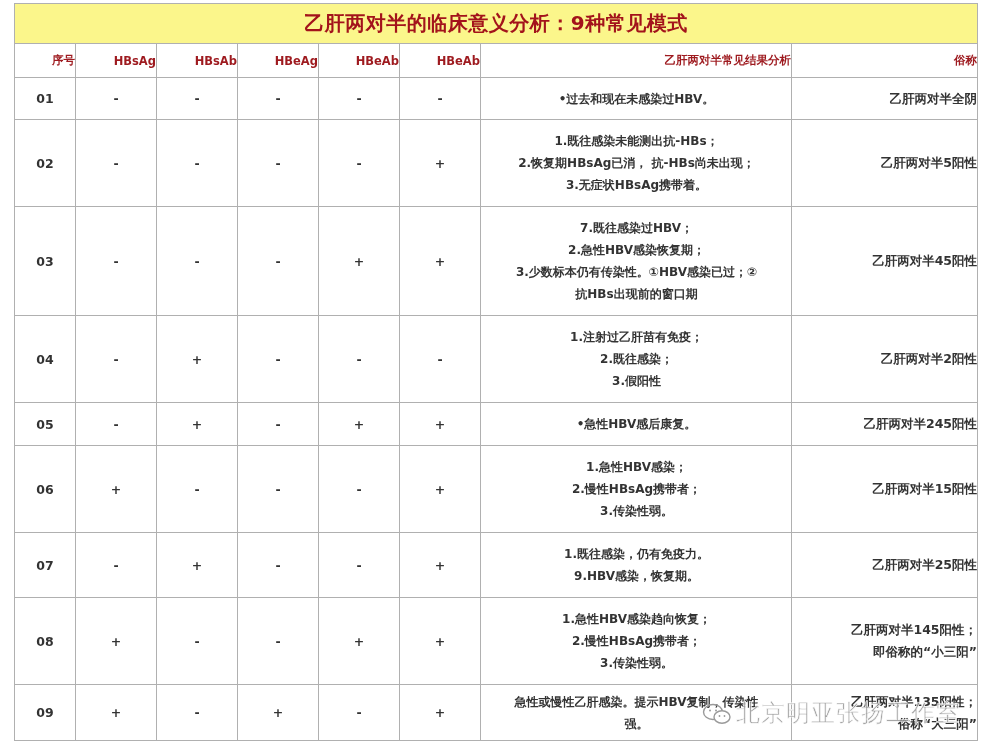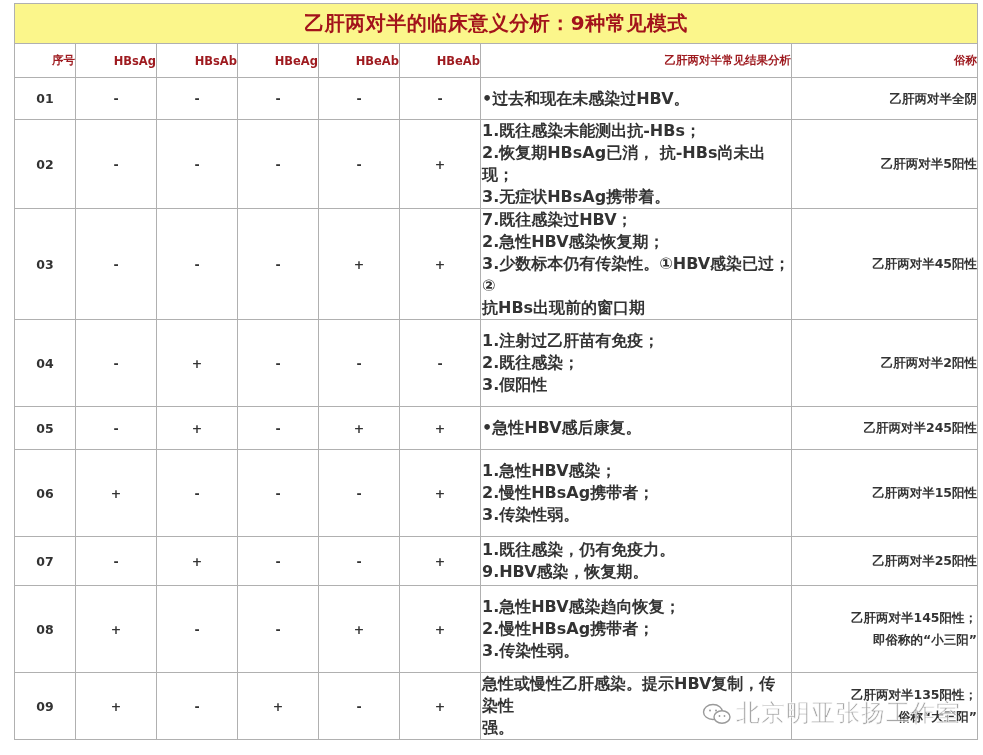--- a/index.html
+++ b/index.html
@@ -5,21 +5,21 @@
   html, body { margin:0; padding:0; background:#ffffff; }
   body { width:983px; height:755px; position:relative; overflow:hidden;
          font-family:"DejaVu Sans","Liberation Sans",sans-serif; }
   .wrap { position:absolute; left:14px; top:3px; width:963px; }
   table { border-collapse:collapse; width:963px; table-layout:fixed; }
   td, th { border:1px solid #b0b0b0; padding:0; }
   .title { background:#fbf68b; height:39px; text-align:center; color:#a3131b;
            font-size:20px; font-weight:bold; letter-spacing:0.5px; }
   .hdr th { height:33px; color:#9e1a1f; font-size:11.5px; font-weight:bold; text-align:right; background:#fff; }
   .row td { color:#333333; font-size:12.5px; font-weight:bold; text-align:center; }
-  .row td.desc { text-align:left; padding-left:1px; line-height:22px; font-size:16px; }
+  .row td.desc { text-align:center; padding-left:1px; line-height:22px; font-size:12px; }
   .row td.nick { text-align:right; padding-left:10px; line-height:22px; font-size:12.5px; }
   .desc .line, .nick .line { display:block; }
   .watermark { position:absolute; left:702px; top:697px; color:rgba(150,150,150,0.85);
                font-size:24px; font-weight:normal; letter-spacing:1px; white-space:nowrap;
                font-family:"DejaVu Sans",sans-serif; -webkit-text-stroke:0.6px #ffffff; pointer-events:none; }
   .wm-icon { display:inline-block; width:30px; height:22px; vertical-align:middle; margin-right:4px; }
 </style>
 </head>
 <body>
 
@@ -137,21 +137,21 @@
           <td>+</td>
           <td class="desc">
             <span class="line">1.急性HBV感染；</span>
             <span class="line">2.慢性HBsAg携带者；</span>
             <span class="line">3.传染性弱。</span>
           </td>
           <td class="nick">
             <span class="line">乙肝两对半15阳性</span>
           </td>
         </tr>
-        <tr class="row" style="height: 49px;">
+        <tr class="row" style="height: 65px;">
           <td>07</td>
           <td>-</td>
           <td>+</td>
           <td>-</td>
           <td>-</td>
           <td>+</td>
           <td class="desc">
             <span class="line">1.既往感染，仍有免疫力。</span>
             <span class="line">9.HBV感染，恢复期。</span>
           </td>

